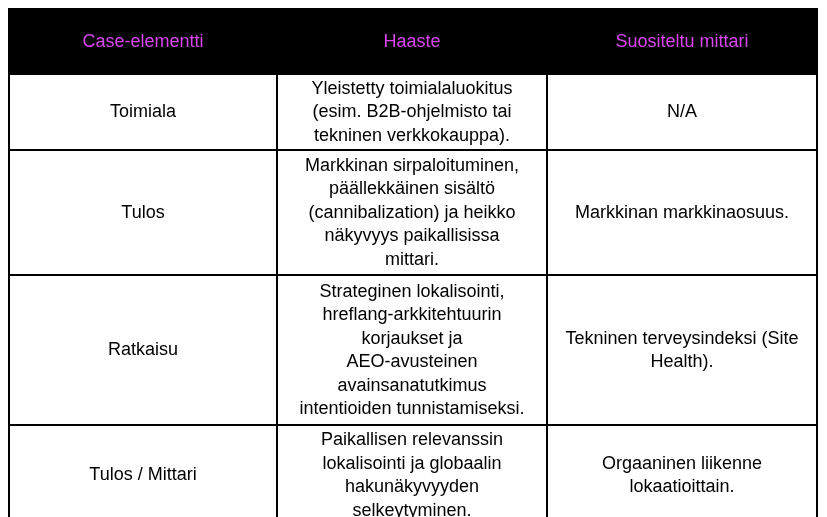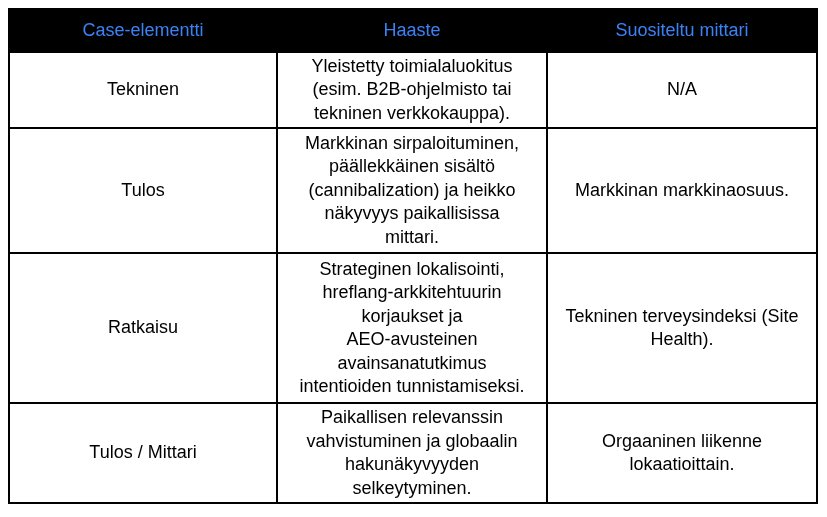--- a/index.html
+++ b/index.html
@@ -26,23 +26,23 @@
       border: 2px solid #000000;
       text-align: center;
       vertical-align: middle;
       padding: 0 4px;
       font-size: 18px;
       line-height: 23.5px;
       font-weight: normal;
     }
     .table th {
       background: #000000;
-      color: #3b82f6;
+      color: #d946ef;
       height: 31px;
-      padding: 5px;
+      padding: 16px;
       border-color: #000000;
     }
     .col1 { width: 268px; }
     .col2 { width: 270px; }
     .col3 { width: 270px; }
     .row-1 td { height: 74px; }
     .row-2 td { height: 123px; }
     .row-3 td { height: 148px; margin-top: 44px; }
     .row-4 td { height: 98px; margin-top: 24px; }
     .line { display: block; white-space: nowrap; text-align: center; }
@@ -58,21 +58,21 @@
   </colgroup>
   <thead>
     <tr>
       <th>Case-elementti</th>
       <th>Haaste</th>
       <th>Suositeltu mittari</th>
     </tr>
   </thead>
   <tbody>
     <tr class="row-1">
-      <td>Tekninen</td>
+      <td>Toimiala</td>
       <td>
         <span class="line">Yleistetty toimialaluokitus</span>
         <span class="line">(esim. B2B-ohjelmisto tai</span>
         <span class="line">tekninen verkkokauppa).</span>
       </td>
       <td>
         <span class="line">N/A</span>
       </td>
     </tr>
     <tr class="row-2">
@@ -100,21 +100,21 @@
       </td>
       <td>
         <span class="line">Tekninen terveysindeksi (Site</span>
         <span class="line">Health).</span>
       </td>
     </tr>
     <tr class="row-4">
       <td>Tulos / Mittari</td>
       <td>
         <span class="line">Paikallisen relevanssin</span>
-        <span class="line">vahvistuminen ja globaalin</span>
+        <span class="line">lokalisointi ja globaalin</span>
         <span class="line">hakunäkyvyyden</span>
         <span class="line">selkeytyminen.</span>
       </td>
       <td>
         <span class="line">Orgaaninen liikenne</span>
         <span class="line">lokaatioittain.</span>
       </td>
     </tr>
   </tbody>
 </table>

